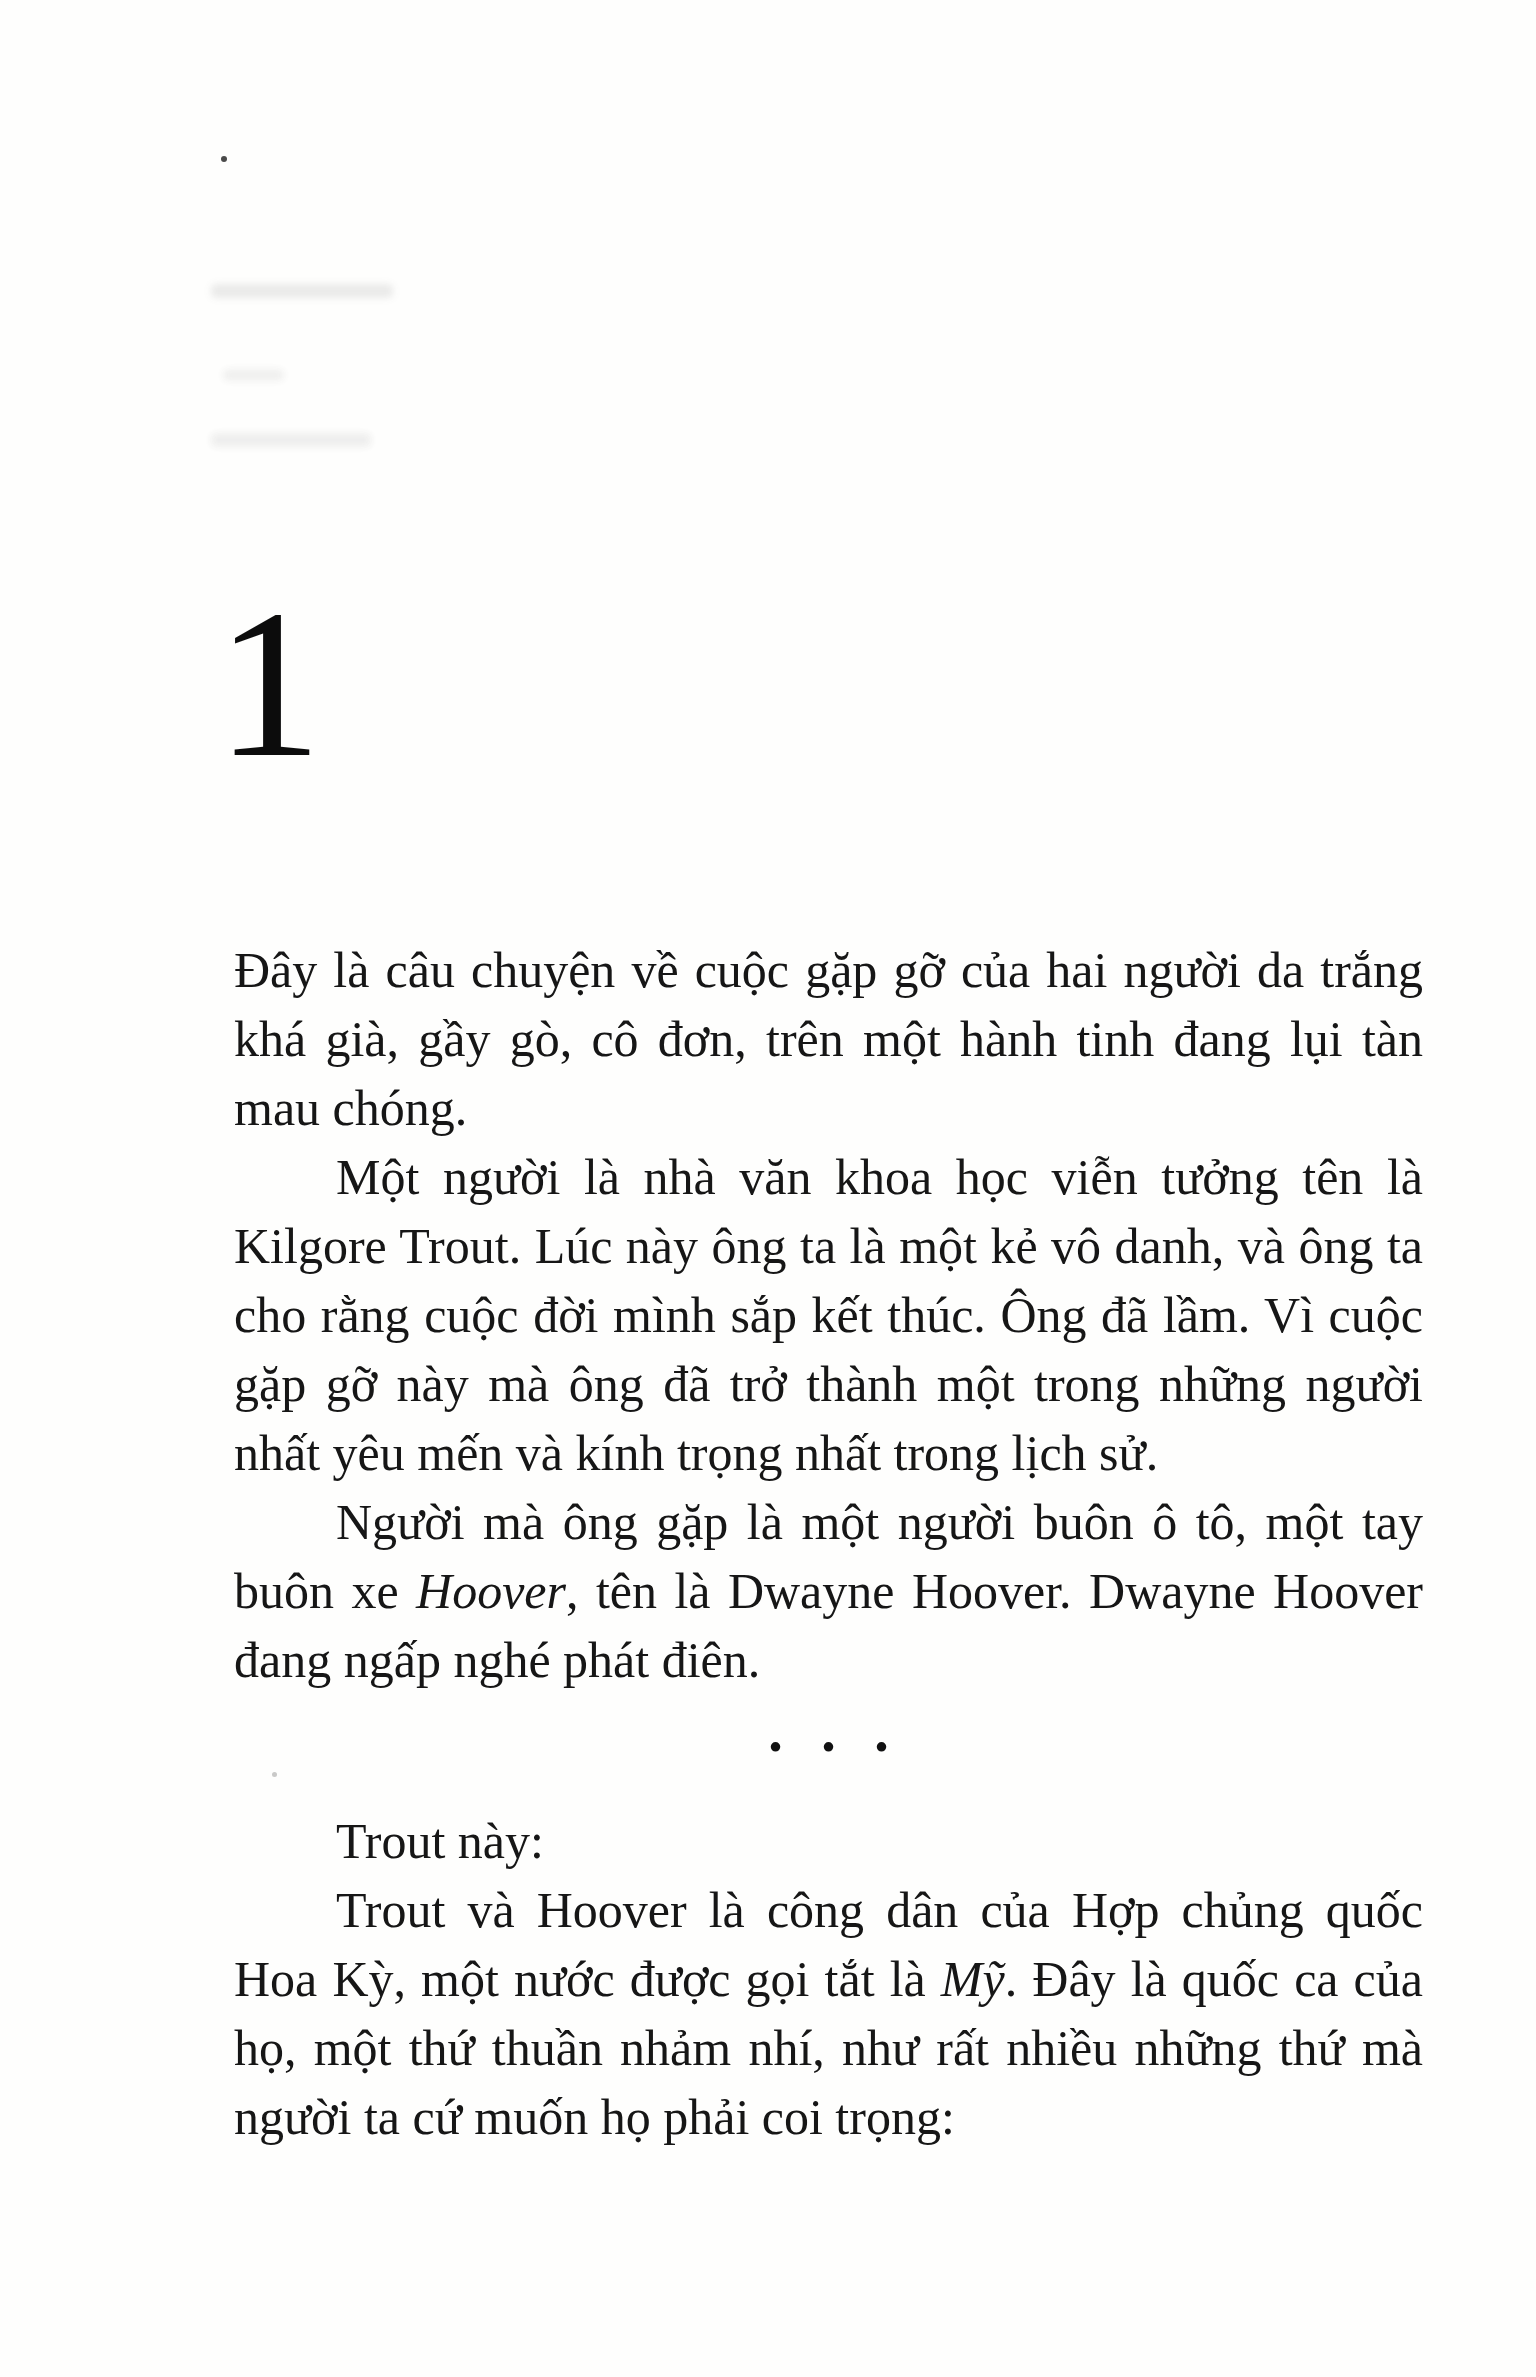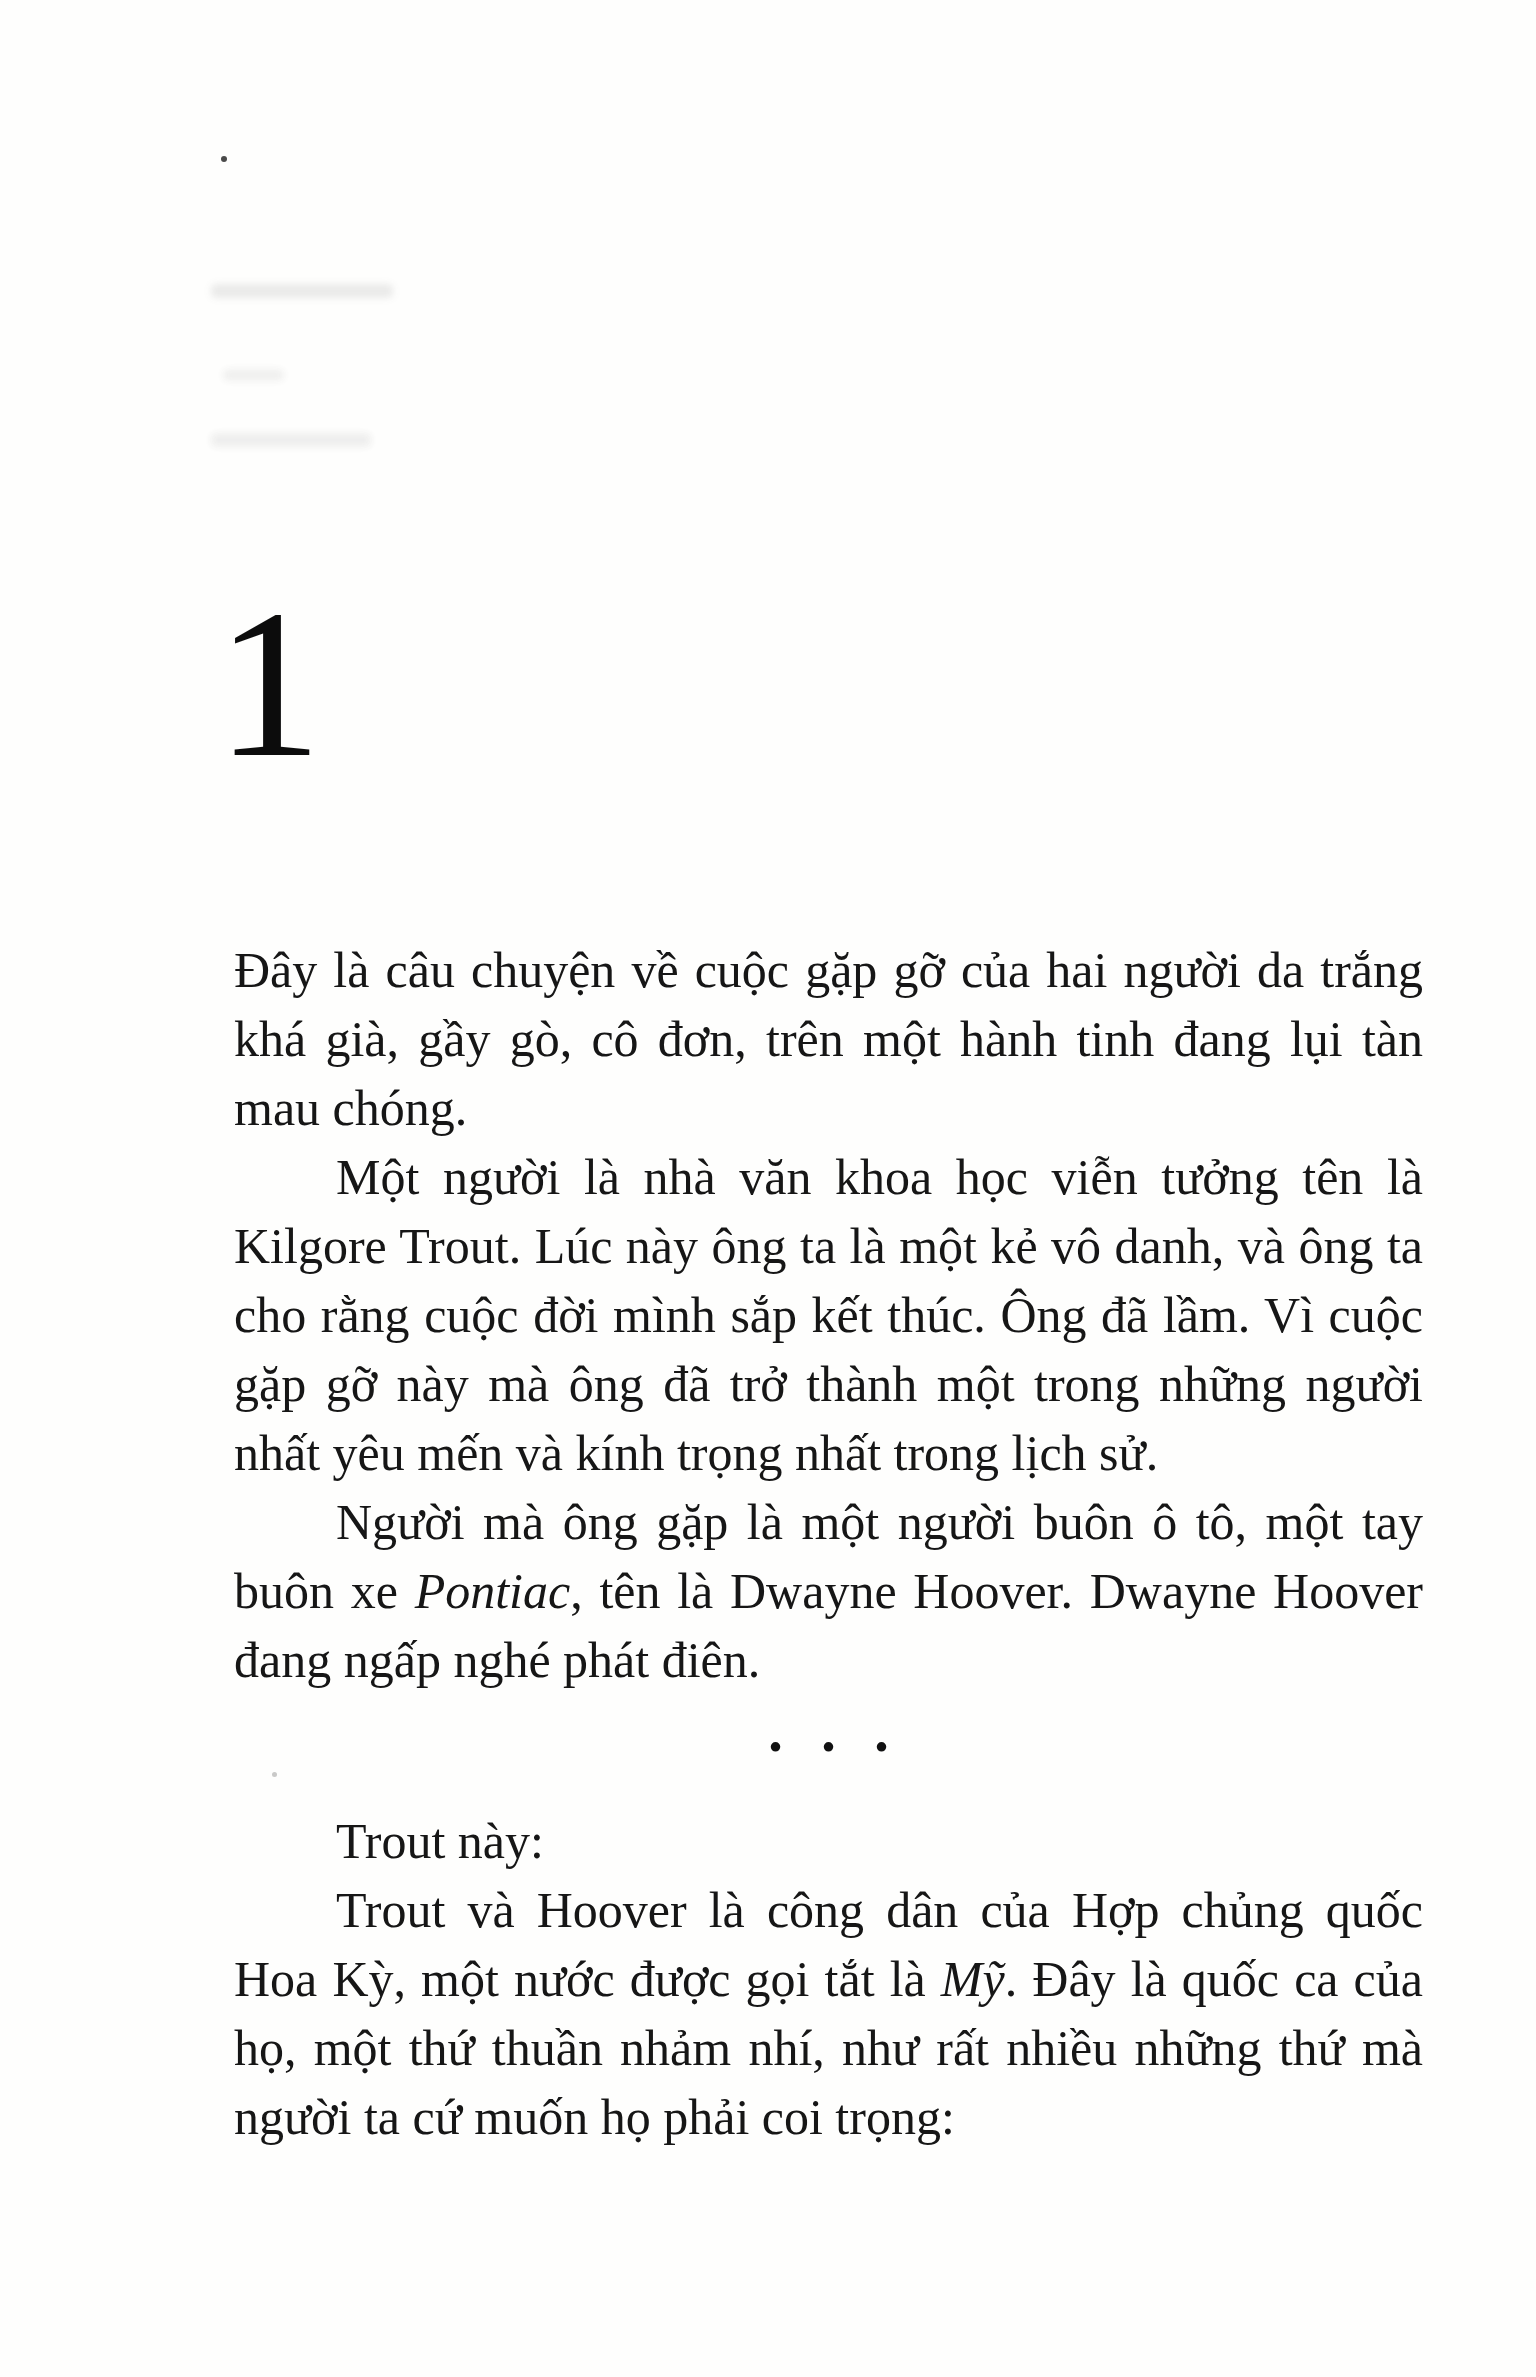--- a/index.html
+++ b/index.html
@@ -83,21 +83,21 @@
   <div class="speck s-mid"></div>
 
   <div class="chapter-number">1</div>
 
   <div class="body-text">
 
     <p class="para no-indent"><span>Đây là câu chuyện về cuộc gặp gỡ của hai người da trắng khá già, gầy gò, cô đơn, trên một hành tinh đang lụi tàn mau chóng.</span></p>
 
     <p class="para"><span>Một người là nhà văn khoa học viễn tưởng tên là Kilgore Trout. Lúc này ông ta là một kẻ vô danh, và ông ta cho rằng cuộc đời mình sắp kết thúc. Ông đã lầm. Vì cuộc gặp gỡ này mà ông đã trở thành một trong những người nhất yêu mến và kính trọng nhất trong lịch sử.</span></p>
 
-    <p class="para"><span>Người mà ông gặp là một người buôn ô tô, một tay buôn xe </span><span class="italic">Pontiac</span><span>, tên là Dwayne Hoover. Dwayne Hoover đang ngấp nghé phát điên.</span></p>
+    <p class="para"><span>Người mà ông gặp là một người buôn ô tô, một tay buôn xe </span><span class="italic">Hoover</span><span>, tên là Dwayne Hoover. Dwayne Hoover đang ngấp nghé phát điên.</span></p>
 
     <div class="separator">• • •</div>
 
     <p class="para"><span>Trout này:</span></p>
 
     <p class="para"><span>Trout và Hoover là công dân của Hợp chủng quốc Hoa Kỳ, một nước được gọi tắt là </span><span class="italic">Mỹ</span><span>. Đây là quốc ca của họ, một thứ thuần nhảm nhí, như rất nhiều những thứ mà người ta cứ muốn họ phải coi trọng:</span></p>
 
   </div>
 </div>
 

